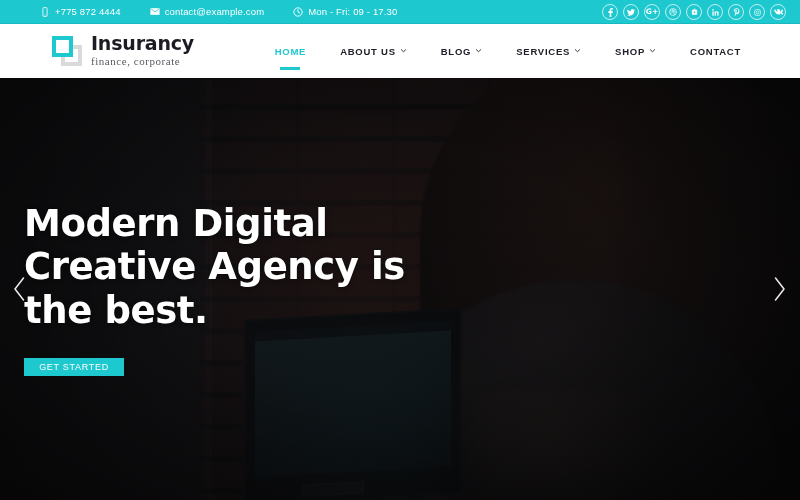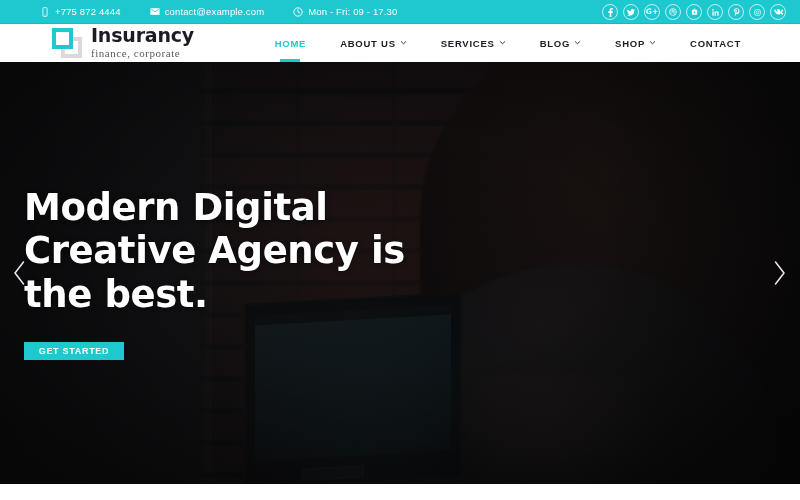--- a/index.html
+++ b/index.html
@@ -30,21 +30,21 @@
     width:16px; height:16px; border-radius:50%;
     border:1px solid rgba(255,255,255,.72);
     display:flex; align-items:center; justify-content:center;
     color:#ffffff; font-size:7.5px; font-weight:700;
     line-height:1; font-family:"DejaVu Sans", sans-serif;
   }
   .soc svg{ display:block; }
 
   
   .header{
-    height:38px; background:#ffffff;
+    height:54px; background:#ffffff;
     display:flex; align-items:center;
     padding:0 42px 0 52px; position:relative;
   }
   .brand{ display:flex; align-items:center; gap:9px; }
   .logo-mark{ position:relative; width:30px; height:30px; flex:none; }
   .logo-mark .sq{ position:absolute; box-sizing:border-box; }
   .logo-mark .sq-gray{
     right:0; bottom:0; width:21px; height:21px;
     border:4px solid #d9dadb;
   }
@@ -175,21 +175,21 @@
     font-family:"DejaVu Sans", sans-serif;
   }
   .hero-sub{
     margin-top:17px; color:#eceef0; font-size:12.5px;
     line-height:1.85; max-width:330px;
     text-shadow:0 1px 4px rgba(0,0,0,.5);
   }
   .hero-btn{
     margin-top:26px; width:100px; height:18px;
     background:#1ec8cf; color:#ffffff;
-    font-size:9px; font-weight:700; letter-spacing:.7px;
+    font-size:9px; font-weight:400; letter-spacing:.7px;
     display:flex; align-items:center; justify-content:center;
     cursor:pointer; border:none;
     font-family:"Liberation Sans", sans-serif;
   }
 
   .arrow{
     position:absolute; top:50%; transform:translateY(-50%);
     width:34px; height:44px;
     display:flex; align-items:center; justify-content:center;
     color:#ffffff; cursor:pointer; opacity:.92;
@@ -313,30 +313,30 @@
     <div class="nav-item">
       <span>ABOUT US</span>
       <span class="caret">
         <svg width="7" height="7" viewBox="0 0 10 10" fill="none" stroke="#20202a" stroke-width="1.3">
             <path d="M1.5 3.5L5 6.8 8.5 3.5"></path>
           </svg>
       </span>
     </div>
 
     <div class="nav-item">
-      <span>SERVICES</span>
+      <span>BLOG</span>
       <span class="caret">
         <svg width="7" height="7" viewBox="0 0 10 10" fill="none" stroke="#20202a" stroke-width="1.3">
             <path d="M1.5 3.5L5 6.8 8.5 3.5"></path>
           </svg>
       </span>
     </div>
 
     <div class="nav-item">
-      <span>BLOG</span>
+      <span>SERVICES</span>
       <span class="caret">
         <svg width="7" height="7" viewBox="0 0 10 10" fill="none" stroke="#20202a" stroke-width="1.3">
             <path d="M1.5 3.5L5 6.8 8.5 3.5"></path>
           </svg>
       </span>
     </div>
 
     <div class="nav-item">
       <span>SHOP</span>
       <span class="caret">

